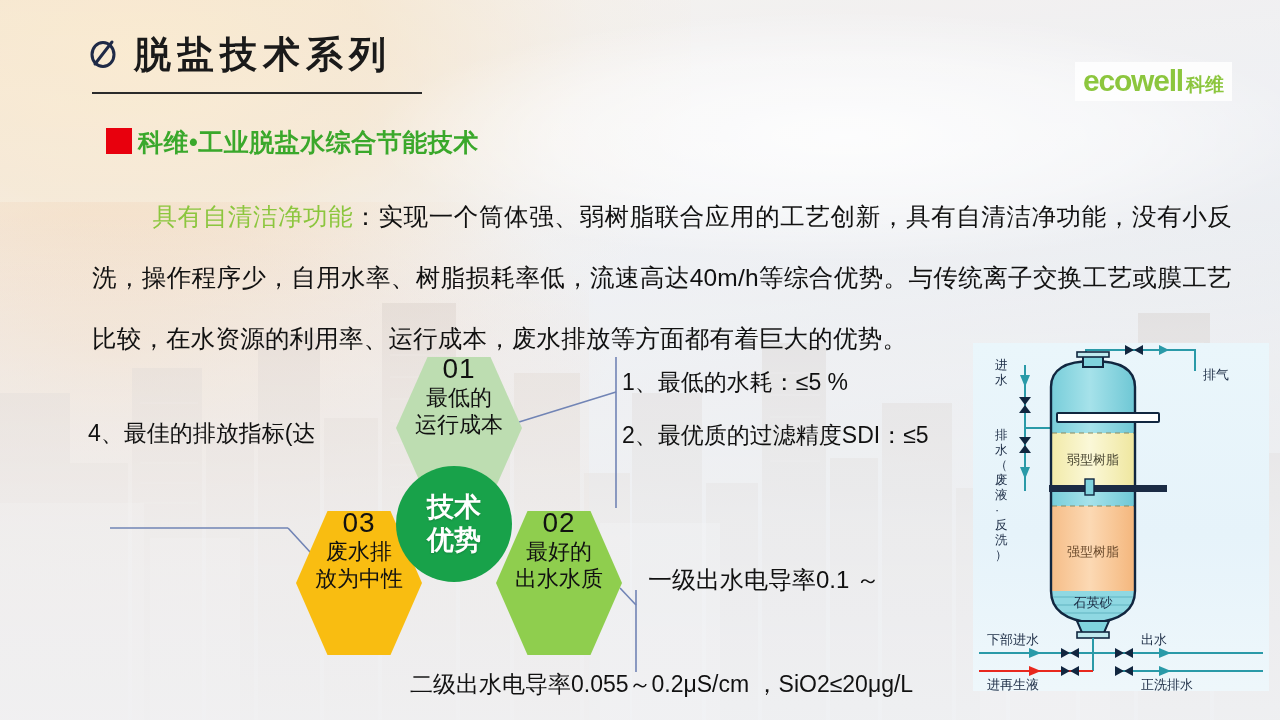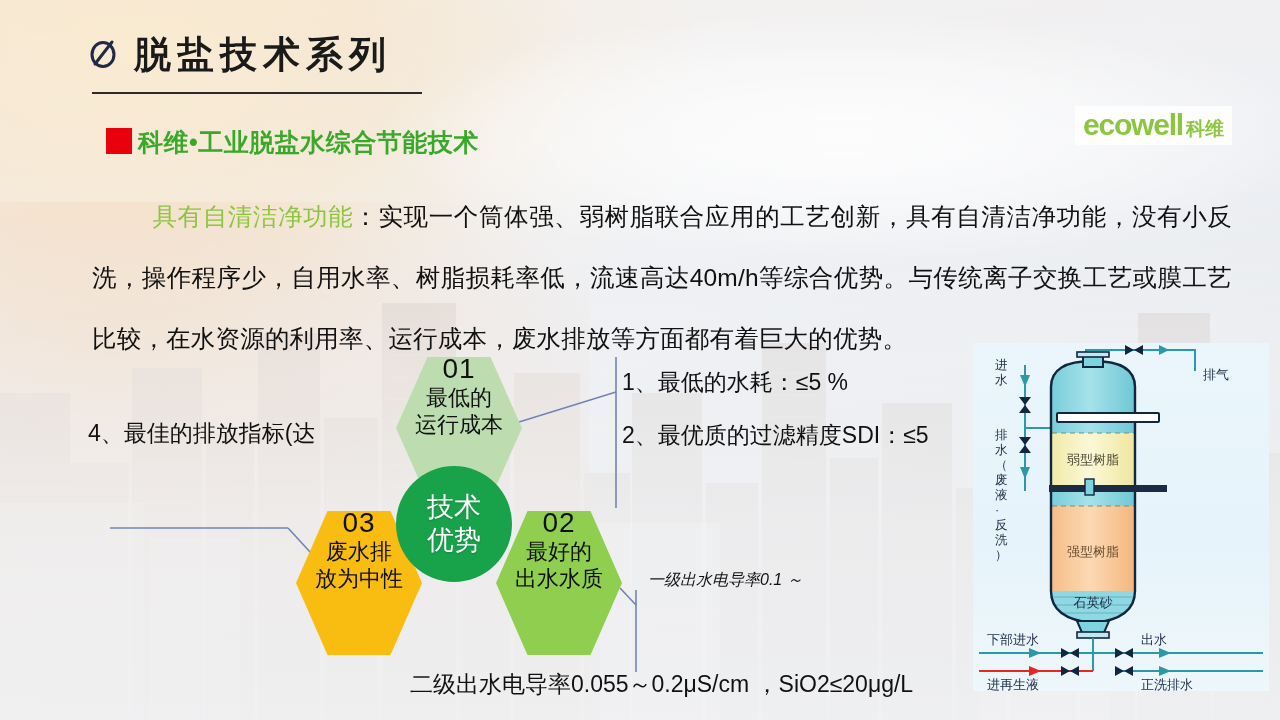--- a/index.html
+++ b/index.html
@@ -53,21 +53,21 @@
     letter-spacing:6px; white-space:nowrap;
   }
   .hdr-rule {
     position:absolute; left:92px; top:92px; width:330px; height:2px;
     background:#2b2b2b;
   }
   .logo {
     position:absolute; right:48px; top:62px;
     background:rgba(255,255,255,.82);
     padding:4px 8px 5px 8px;
-    display:flex; align-items:baseline; gap:3px;margin-top:44px;
+    display:flex; align-items:baseline; gap:3px;
   }
   .logo-ecowell { font-size:30px; font-weight:bold; color:#8cc63e; letter-spacing:-1.2px; line-height:1; }
   .logo-cn { font-size:19px; font-weight:bold; color:#8cc63e; letter-spacing:0px; line-height:1; }
 
   .sub-sq { position:absolute; left:106px; top:128px; width:26px; height:26px; background:#e8000d; }
   .sub-txt {
     position:absolute; left:138px; top:126px;
     font-size:25px; font-weight:bold; color:#3aa82b;
     letter-spacing:.5px; white-space:nowrap;
   }
@@ -93,36 +93,36 @@
   .hex .lab { font-size:22px; line-height:27px; }
 
   #hex01 { left:396px; top:354px; width:126px; height:148px; background:#bdddb1; }
   #hex02 { left:496px; top:508px; width:126px; height:150px; background:#8fce4e; }
   #hex03 { left:296px; top:508px; width:126px; height:150px; background:#f9bd11; }
 
   .core {
     position:absolute; left:396px; top:466px; width:116px; height:116px;
     border-radius:50%; background:#18a24a;
     display:flex; flex-direction:column; align-items:center; justify-content:center;
-    color:#fff; font-size:27px; line-height:33px; font-weight:normal;
+    color:#fff; font-size:27px; line-height:33px; font-weight:bold;
     text-shadow:0 1px 2px rgba(0,0,0,.18);
   }
 
   
   .t-left {
     position:absolute; left:88px; top:400px; width:270px;
     font-size:23px; line-height:66px; color:#111;
   }
   .r-list {
     position:absolute; left:622px; top:356px; width:360px;
     font-size:23px; line-height:53px; color:#111;
   }
   .r-mid {
     position:absolute; left:648px; top:548px; width:340px;
-    font-size:16px; line-height:64px; color:#111;font-style:italic;
+    font-size:24px; line-height:64px; color:#111;
   }
   .r-bot {
     position:absolute; left:410px; top:668px;
     font-size:23px; line-height:32px; color:#111; white-space:nowrap;
   }
 
   
   #diagram {
     position:absolute; left:973px; top:343px; width:296px; height:348px;
     background:linear-gradient(180deg,#eaf6fb 0%, #e6f3fa 55%, #eef7fb 100%);

